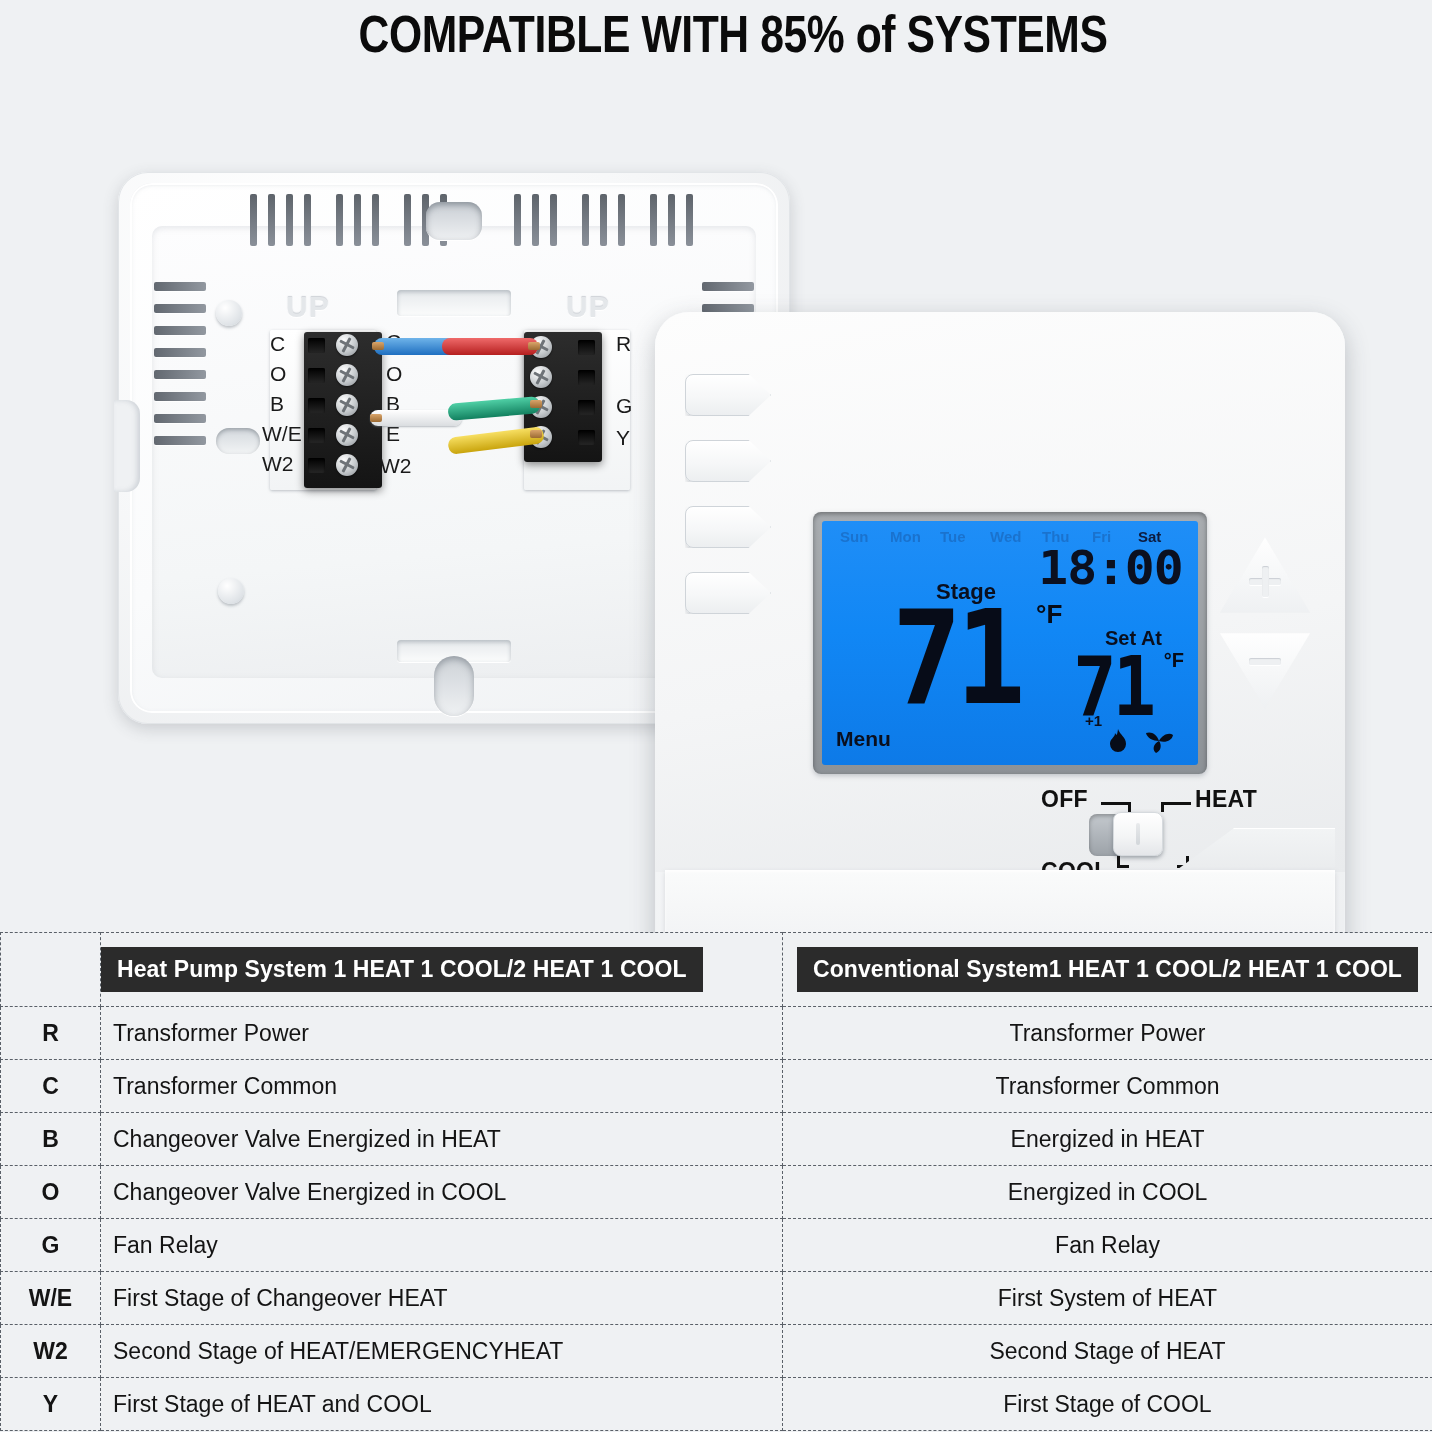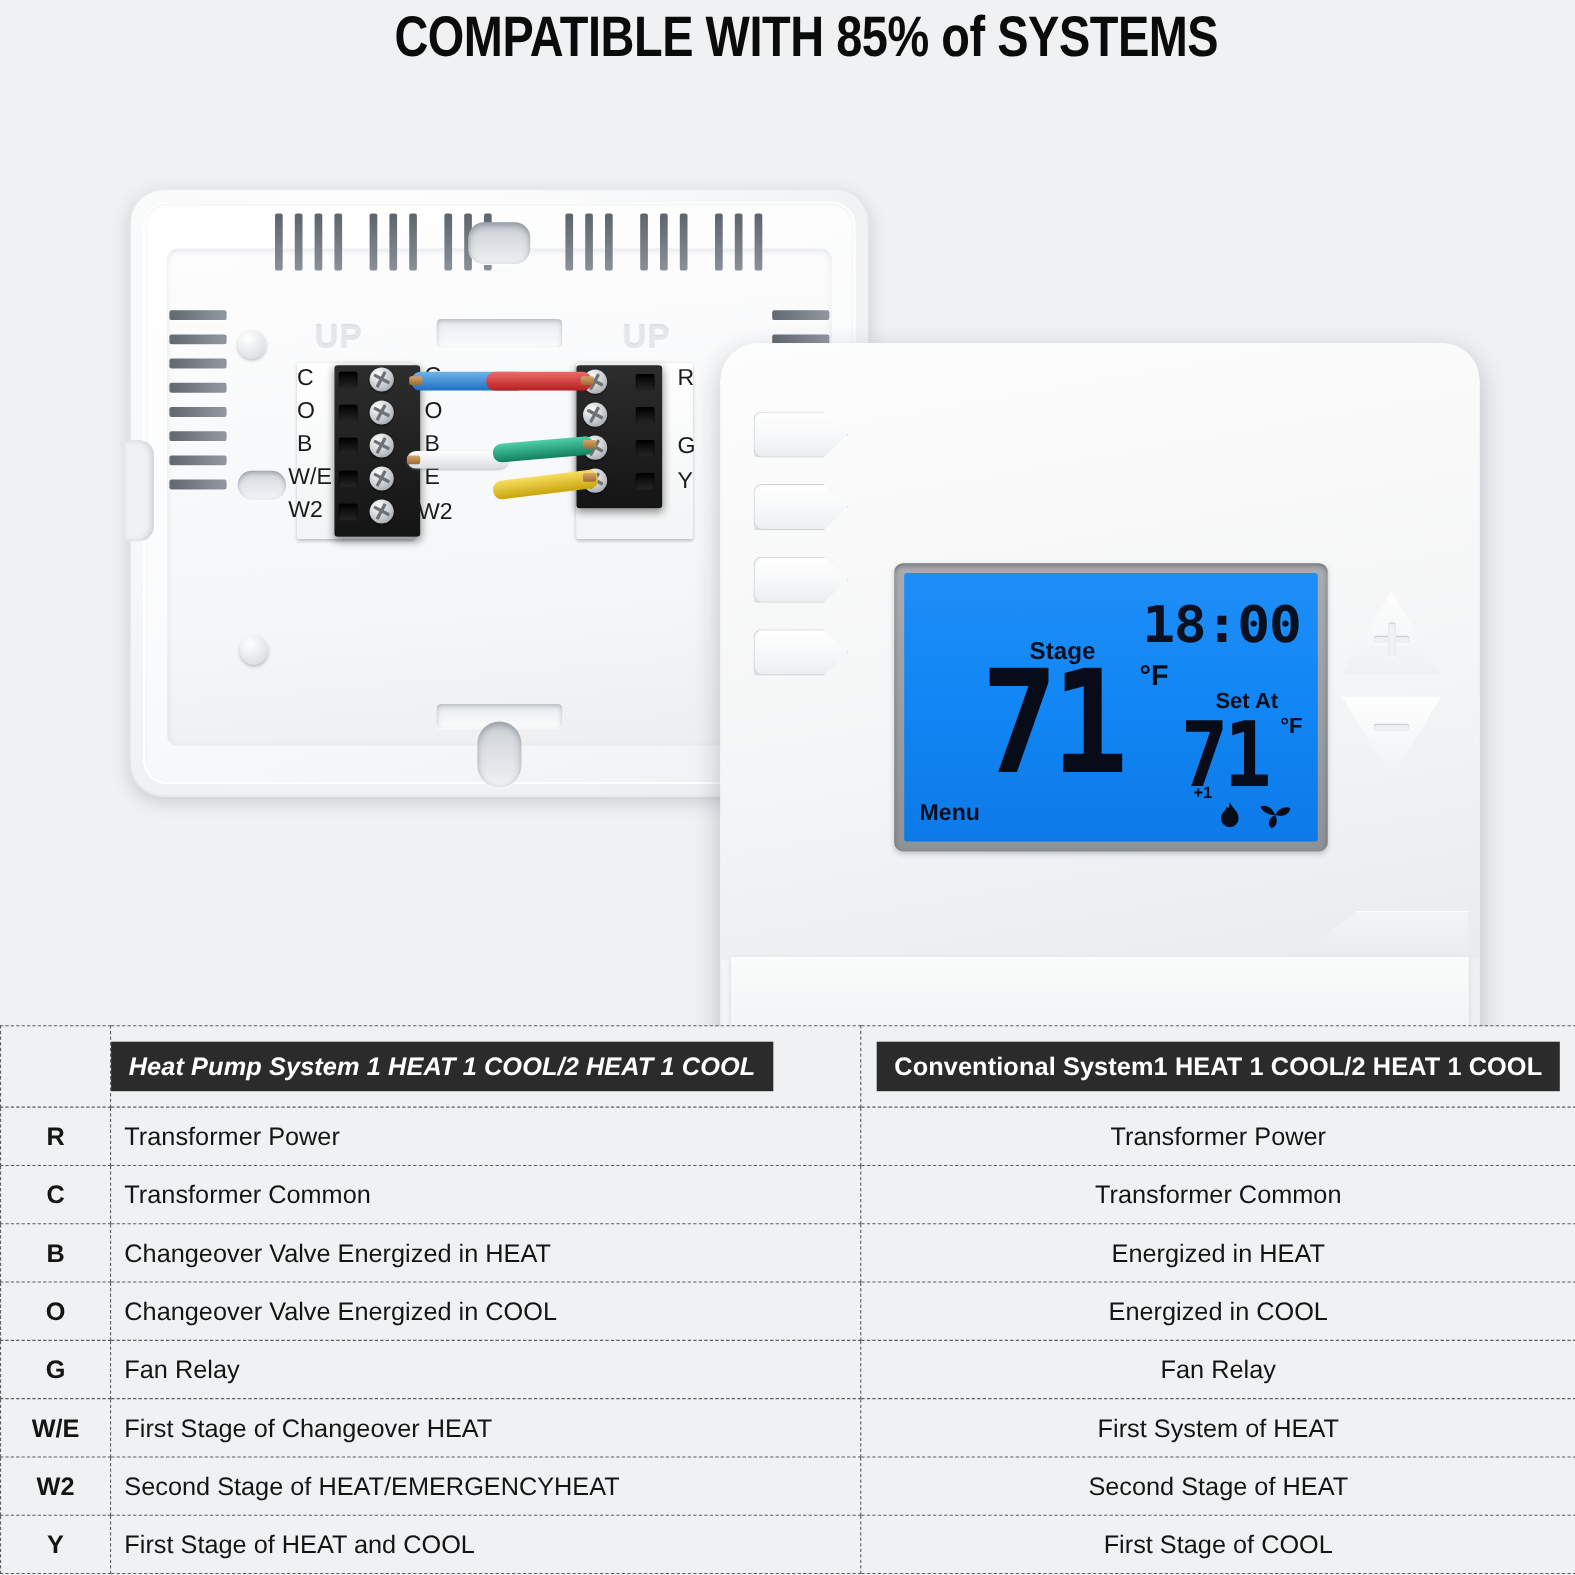--- a/index.html
+++ b/index.html
@@ -328,21 +328,21 @@
   .hdr-chip {
     display: inline-block;
     background: #2b2b2b;
     color: #fff;
     font-weight: 700;
     font-size: 23px;
     padding: 9px 16px;
     white-space: nowrap;
     letter-spacing: .1px;
   }
-  .hdr-cell-left  { padding-left: 10px; font-style: italic; }
+  .hdr-cell-left  { padding-left: 10px; }
   .hdr-cell-right { text-align: center; }
 </style>
 </head>
 <body>
 
 <div class="page">
 
   <div class="headline">COMPATIBLE WITH 85% of SYSTEMS</div>
 
   <div class="stage">
@@ -464,20 +464,29 @@
       <div class="th-face"></div>
 
       <div class="abtn" style="top:62px"></div>
       <div class="abtn" style="top:128px"></div>
       <div class="abtn" style="top:194px"></div>
       <div class="abtn" style="top:260px"></div>
 
       <div class="lcd-bezel">
         <div class="lcd">
 
+          <div class="lcd-days">
+            <span class="lcd-day" style="left:18px">Sun</span>
+            <span class="lcd-day" style="left:68px">Mon</span>
+            <span class="lcd-day" style="left:118px">Tue</span>
+            <span class="lcd-day" style="left:168px">Wed</span>
+            <span class="lcd-day" style="left:220px">Thu</span>
+            <span class="lcd-day" style="left:270px">Fri</span>
+            <span class="lcd-day on" style="left:316px">Sat</span>
+          </div>
 
           <div class="lcd-time">18:00</div>
           <div class="lcd-room">Stage</div>
           <div class="lcd-bignum">71</div>
           <div class="lcd-bigdeg">°F</div>
           <div class="lcd-setat">Set At</div>
           <div class="lcd-setnum">71</div>
           <div class="lcd-setdeg">°F</div>
           <div class="lcd-menu">Menu</div>
           <div class="lcd-plus1">+1</div>
@@ -497,20 +506,32 @@
 
       <div class="tri up">
         <div class="tri-gl" style="left:50%; margin-left:-16px; top:44px; width:32px; height:7px;"></div>
         <div class="tri-gl" style="left:50%; margin-left:-3.5px; top:32px; width:7px; height:31px;"></div>
       </div>
       <div class="tri down">
         <div class="tri-gl" style="left:50%; margin-left:-16px; top:28px; width:32px; height:7px;"></div>
       </div>
 
 
+      <div class="sw-wrap" style="left:400px; top:478px; width:250px; height:84px;">
+        <div class="sw-lab" style="left:-14px; top:-4px">OFF</div>
+        <div class="sw-tick" style="left:46px; top:12px; width:30px; height:10px; border-top-width:3px; border-right-width:3px;"></div>
+        <div class="sw-tick" style="left:106px; top:12px; width:30px; height:10px; border-top-width:3px; border-left-width:3px;"></div>
+        <div class="sw-lab" style="left:140px; top:-4px">HEAT</div>
+        <div class="sw-track" style="left:34px; top:24px"></div>
+        <div class="sw-knob" style="left:58px; top:22px"></div>
+        <div class="sw-tick" style="left:62px; top:66px; width:12px; height:12px; border-left-width:3px; border-bottom-width:3px;"></div>
+        <div class="sw-tick" style="left:122px; top:66px; width:12px; height:12px; border-right-width:3px; border-bottom-width:3px;"></div>
+        <div class="sw-lab" style="left:-14px; top:68px">COOL</div>
+        <div class="sw-lab" style="left:136px; top:68px">EMH</div>
+      </div>
 
       <div class="th-step"></div>
       <div class="th-bottom"></div>
     </div>
 
   </div>
 
 
   <table class="wtable">
     <tbody>

